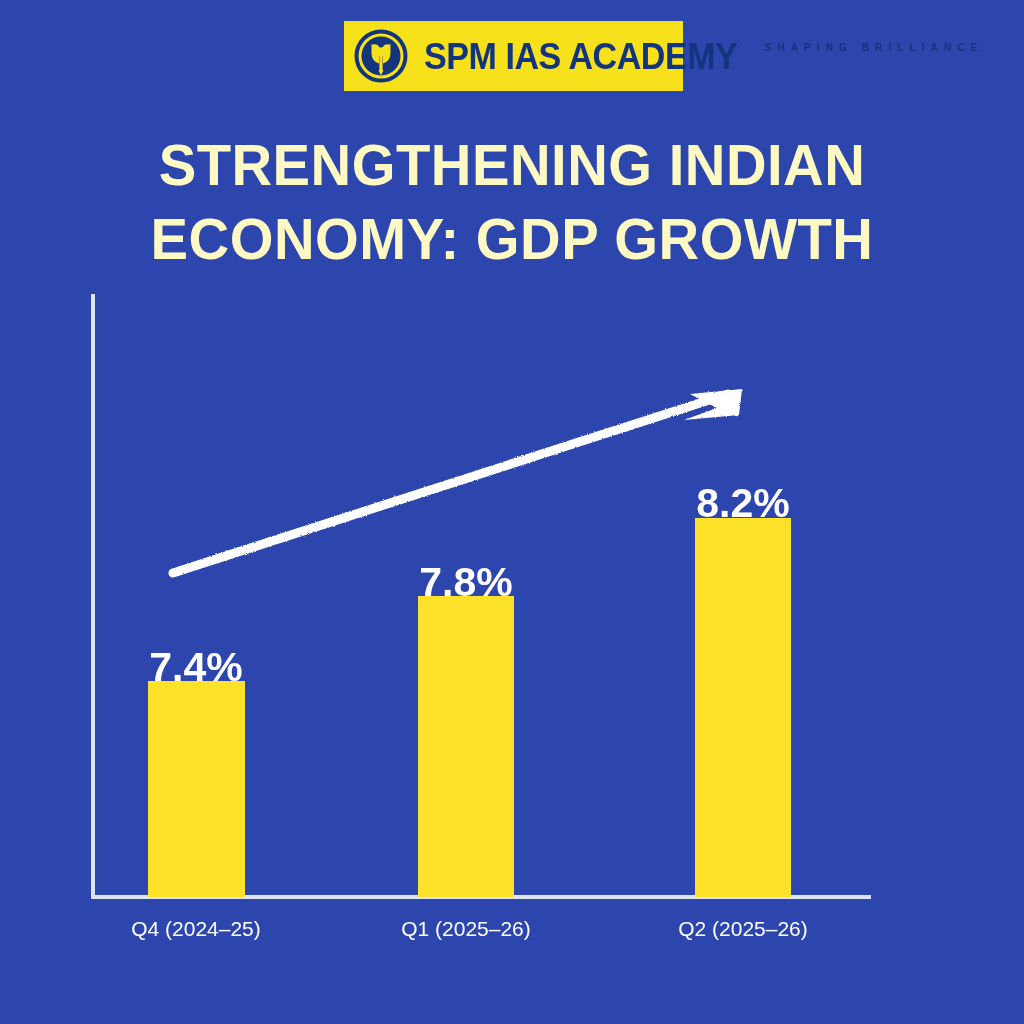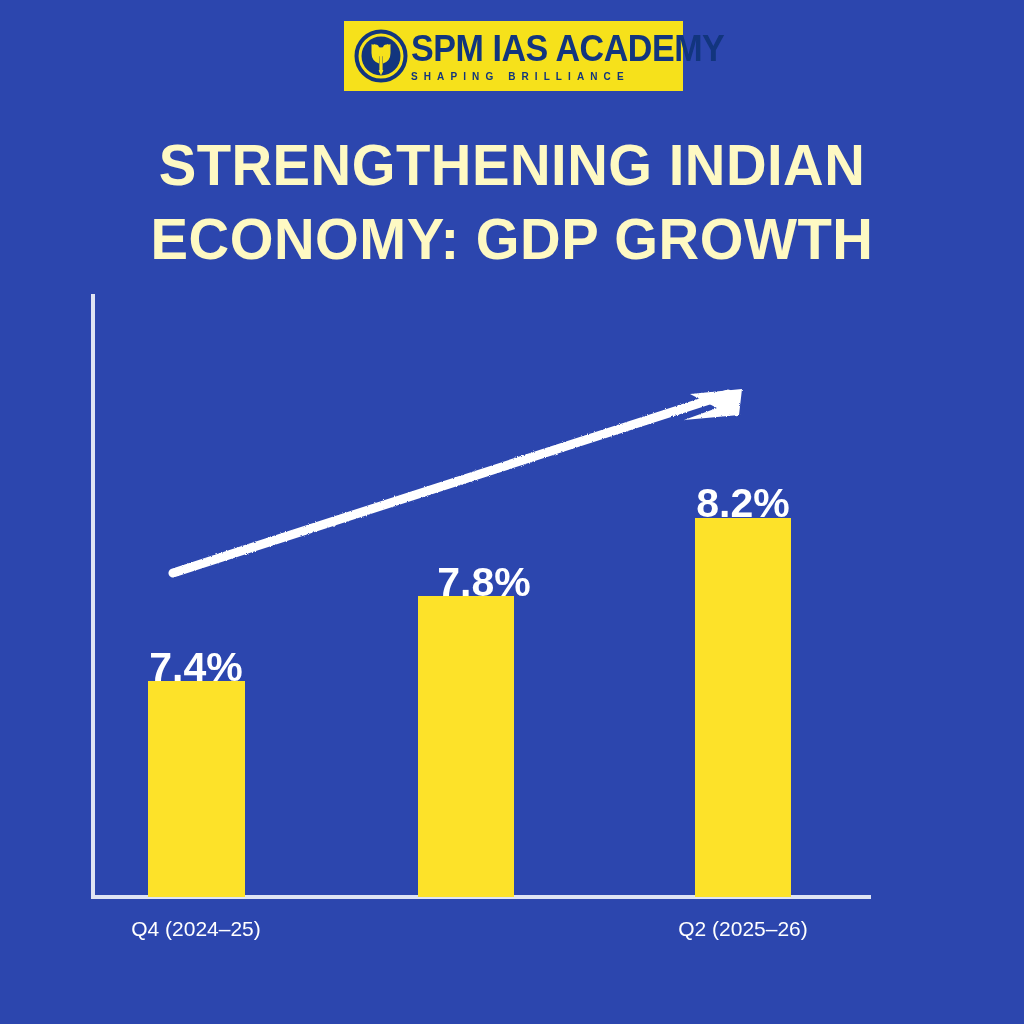--- a/index.html
+++ b/index.html
@@ -34,23 +34,23 @@
     align-items: center;
     padding-left: 10px;
   }
   #logo-mark {
     width: 54px;
     height: 54px;
     flex: 0 0 54px;
     position: relative;
   }
   #logo-text-block {
-    margin-left: 3px;
+    margin-left: 16px;
     display: flex;
-    flex-direction: column;
+    flex-direction: row;
     justify-content: center;
     line-height: 1;
   }
   #logo-name {
     font-family: "Liberation Sans Narrow", "Liberation Sans", sans-serif;
     font-weight: 700;
     font-size: 37px;
     letter-spacing: -0.5px;
     color: #12357e;
     transform: scaleX(0.92);
@@ -174,24 +174,25 @@
   <div id="chart">
 
     <div class="axis-v"></div>
     <div class="axis-h"></div>
 
     <div class="bar" style="left:148px; width:97px; height:216px;"></div>
     <div class="bar" style="left:418px; width:96px; height:301px;"></div>
     <div class="bar" style="left:695px; width:96px; height:379px;"></div>
 
     <div class="bar-label" style="left:121px; top:623px; width:150px;text-align:center;">7.4%</div>
-    <div class="bar-label" style="left:409px; top:538px; width:150px;">7.8%</div>
+    <div class="bar-label" style="left:391px; top:538px; width:150px;">7.8%</div>
     <div class="bar-label" style="left:668px; top:459px; width:150px;">8.2%</div>
 
     <div class="cat-label" style="left:96px; top:917px; width:200px;">Q4 (2024–25)</div>
+    <div class="cat-label" style="left:366px; top:917px; width:200px;">Q1 (2025–26)</div>
     <div class="cat-label" style="left:643px; top:917px; width:200px;">Q2 (2025–26)</div>
 
     <svg id="trend-arrow" viewBox="0 0 620 230">
       <defs>
         <filter id="rough">
           <feTurbulence type="fractalNoise" baseFrequency="0.9" numOctaves="3" result="n"></feTurbulence>
           <feDisplacementMap in="SourceGraphic" in2="n" scale="2.4" xChannelSelector="R" yChannelSelector="G"></feDisplacementMap>
         </filter>
       </defs>
       <g filter="url(#rough)">

